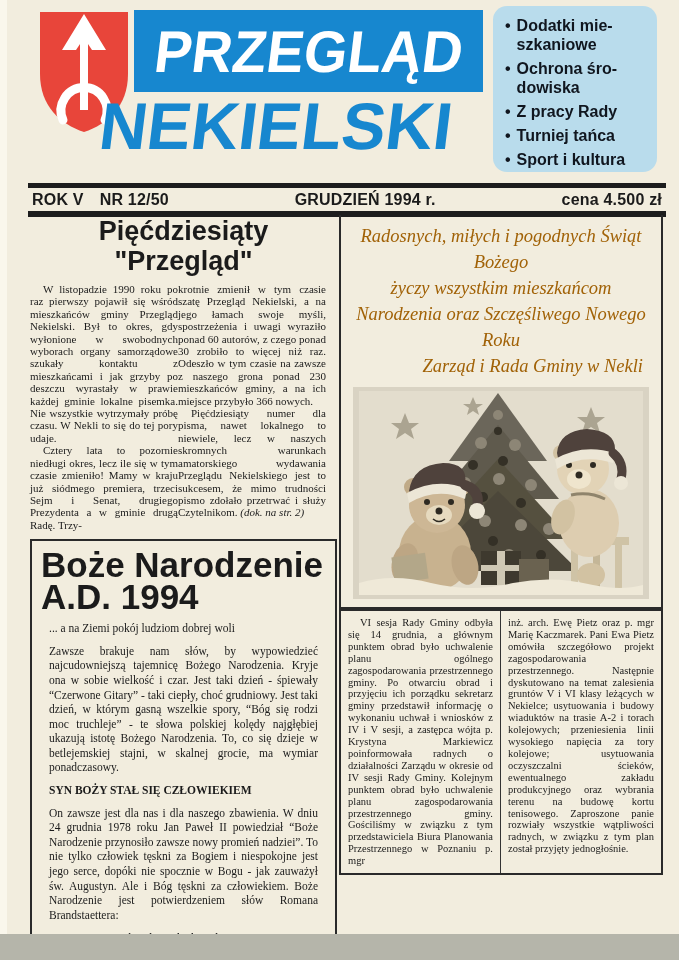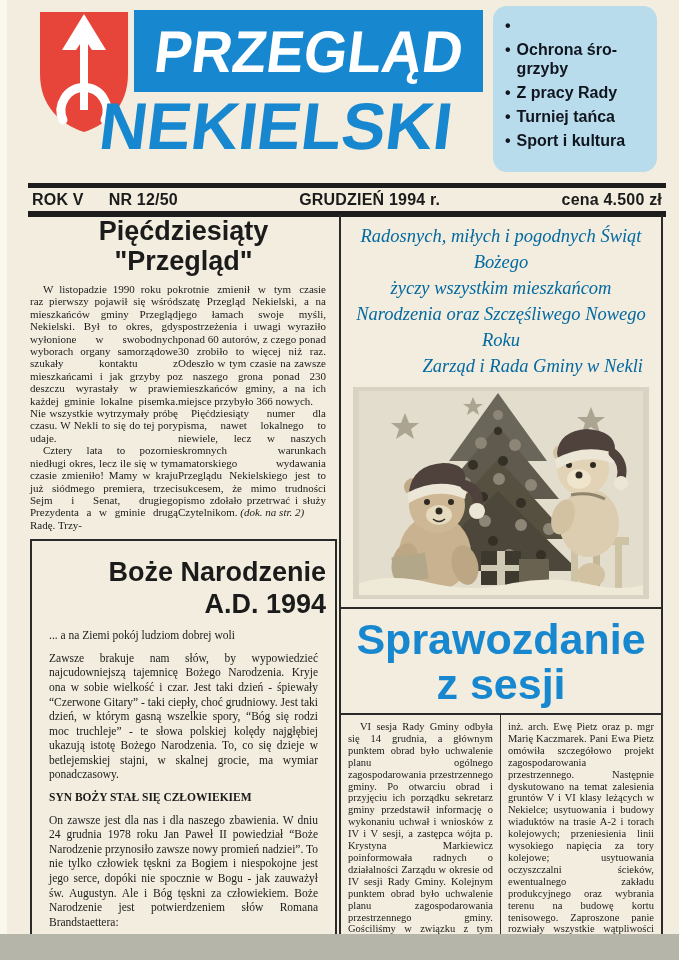--- a/index.html
+++ b/index.html
@@ -22,44 +22,44 @@
   .topics{position:absolute;left:493px;top:6px;width:164px;height:166px;background:#b9dcec;border-radius:14px;
           padding:10px 6px 6px 10px;box-sizing:border-box;font-family:"Liberation Sans",sans-serif;}
   .topic{display:flex;margin-bottom:5px;font-weight:bold;font-size:16px;line-height:19px;color:#10161f;}
   .topic .bullet{margin:0 6px 0 2px;}
   .topic .t-label{white-space:pre-line;}
 
   
   .infobar{position:absolute;left:28px;top:183px;width:630px;border-top:5px solid #1d1d1d;border-bottom:6px solid #1d1d1d;
            height:23px;display:flex;align-items:center;justify-content:space-between;padding:0 4px;box-sizing:content-box;
            font-family:"Liberation Sans",sans-serif;font-weight:bold;font-size:16px;letter-spacing:.2px;}
-  .infobar .grp{display:flex;gap:25px;justify-content:flex-end;}
+  .infobar .grp{display:flex;gap:16px;justify-content:flex-end;}
 
   
   .col-left{position:absolute;left:30px;top:216px;width:307px;}
   .a1-title{font-family:"Liberation Sans",sans-serif;font-weight:bold;font-size:27px;line-height:30px;
             text-align:center;margin:0 0 7px 0;}
   .a1-cols{display:flex;}
   .a1-col{width:148px;font-size:11px;line-height:12.4px;text-align:justify;}
   .a1-col p{margin:0;}
   .a1-col p.ind{text-indent:13px;}
   .cont-note{font-style:italic;}
 
   .a2-box{margin-top:8px;border:2px solid #2a2a2a;padding:4px 9px 8px;box-sizing:border-box;width:307px;}
-  .a2-title{font-family:"Liberation Sans",sans-serif;font-weight:bold;font-size:27px;line-height:32px;
-            text-align:right;margin:11px 0 8px;}
+  .a2-title{font-family:"Liberation Sans",sans-serif;font-weight:bold;font-size:35px;line-height:32px;
+            text-align:left;margin:4px 0 8px;}
   .a2-body{font-size:11.5px;line-height:14.6px;text-align:justify;}
   .a2-body p{margin:8px;}
   .a2-subhead{font-weight:bold;}
   .a2-poem{font-style:italic;font-size:13px;line-height:16px;margin:8px 0 4px 26px;}
 
   
   .col-right{position:absolute;left:339px;top:215px;width:324px;border-left:2px solid #2a2a2a;border-right:2px solid #2a2a2a;
              box-sizing:border-box;}
-  .wishes{padding:8px 4px 2px;color:#0369a1;font-style:italic;font-size:18.5px;line-height:26px;text-align:center;}
+  .wishes{padding:8px 4px 2px;color:#a16207;font-style:italic;font-size:18.5px;line-height:26px;text-align:center;}
   .wishes .sig{text-align:right;padding-right:14px;}
   .xmas-fig{margin:6px auto 0;width:296px;height:212px;}
   .col-rule{border:none;border-top:2px solid #2a2a2a;margin:8px 0 0;}
   .session-title{color:#1787cf;font-family:"Liberation Sans",sans-serif;font-weight:bold;font-size:43px;line-height:45px;
                  text-align:center;margin:8px 0 6px;}
   .session-box{border-top:2px solid #2a2a2a;border-bottom:2px solid #2a2a2a;display:flex;}
   .session-col{width:50%;padding:6px 7px;font-size:10.5px;line-height:11.9px;text-align:justify;box-sizing:border-box;}
   .session-col.first{border-right:1.5px solid #333;}
   .session-col p{margin:0;}
   .session-col p.ind{text-indent:12px;}
@@ -80,25 +80,27 @@
     </svg>
     <div class="title-box">
       <span>PRZEGLĄD</span>
     </div>
     <div class="title-line2">
       <span>NEKIELSKI</span>
     </div>
     <div class="topics">
       <div class="topic">
         <span class="bullet">•</span>
+        <span class="t-label">Dodatki mie-
+szkaniowe</span>
       </div>
       <div class="topic">
         <span class="bullet">•</span>
         <span class="t-label">Ochrona śro-
-grzyby</span>
+dowiska</span>
       </div>
       <div class="topic">
         <span class="bullet">•</span>
         <span class="t-label">Z pracy Rady</span>
       </div>
       <div class="topic">
         <span class="bullet">•</span>
         <span class="t-label">Turniej tańca</span>
       </div>
       <div class="topic">
@@ -254,24 +256,20 @@
           <rect x="128" y="178" width="40" height="6" fill="#cfc8b4"></rect>
           <rect x="166" y="172" width="30" height="24" fill="#6a6250"></rect>
         </g>
 
         <path d="M6 196 Q40 186 78 196 Q120 206 160 196 Q200 188 240 198 Q268 204 290 198 L290 208 L6 208 Z" fill="#efe9d8"></path>
       </svg>
     </figure>
 
     <hr class="col-rule">
 
-    <h2 class="session-title">
-      <span>Sprawozdanie</span><br>
-      <span>z sesji</span>
-    </h2>
 
     <div class="session-box">
       <div class="session-col first">
         <p class="ind"><span>VI sesja Rady Gminy odbyła się 14 grudnia, a głównym punktem obrad było uchwalenie planu ogólnego zagospodarowania przestrzennego gminy. Po otwarciu obrad i przyjęciu ich porządku sekretarz gminy przedstawił informację o wykonaniu uchwał i wniosków z IV i V sesji, a zastępca wójta p. </span><span class="bold-name">Krystyna Markiewicz</span><span> poinformowała radnych o działalności Zarządu w okresie od IV sesji Rady Gminy. Kolejnym punktem obrad było uchwalenie planu zagospodarowania przestrzennego gminy. Gościliśmy w związku z tym przedstawiciela Biura Planowania Przestrzennego w Poznaniu p.  mgr</span></p>
       </div>
       <div class="session-col">
         <p><span>inż. arch. </span><span class="bold-name">Ewę Pietz</span><span> oraz p. mgr </span><span class="bold-name">Marię Kaczmarek</span><span>. Pani Ewa Pietz omówiła szczegółowo projekt zagospodarowania przestrzennego. Następnie dyskutowano na temat zalesienia gruntów V i VI klasy leżących w Nekielce; usytuowania i budowy wiaduktów na trasie A-2 i torach kolejowych; przeniesienia linii wysokiego napięcia za tory kolejowe; usytuowania oczyszczalni ścieków, ewentualnego zakładu produkcyjnego oraz wybrania terenu na budowę kortu tenisowego. Zaproszone panie rozwiały wszystkie wątpliwości radnych, w związku z tym plan został przyjęty jednogłośnie.</span></p>
 
       </div>
     </div>

